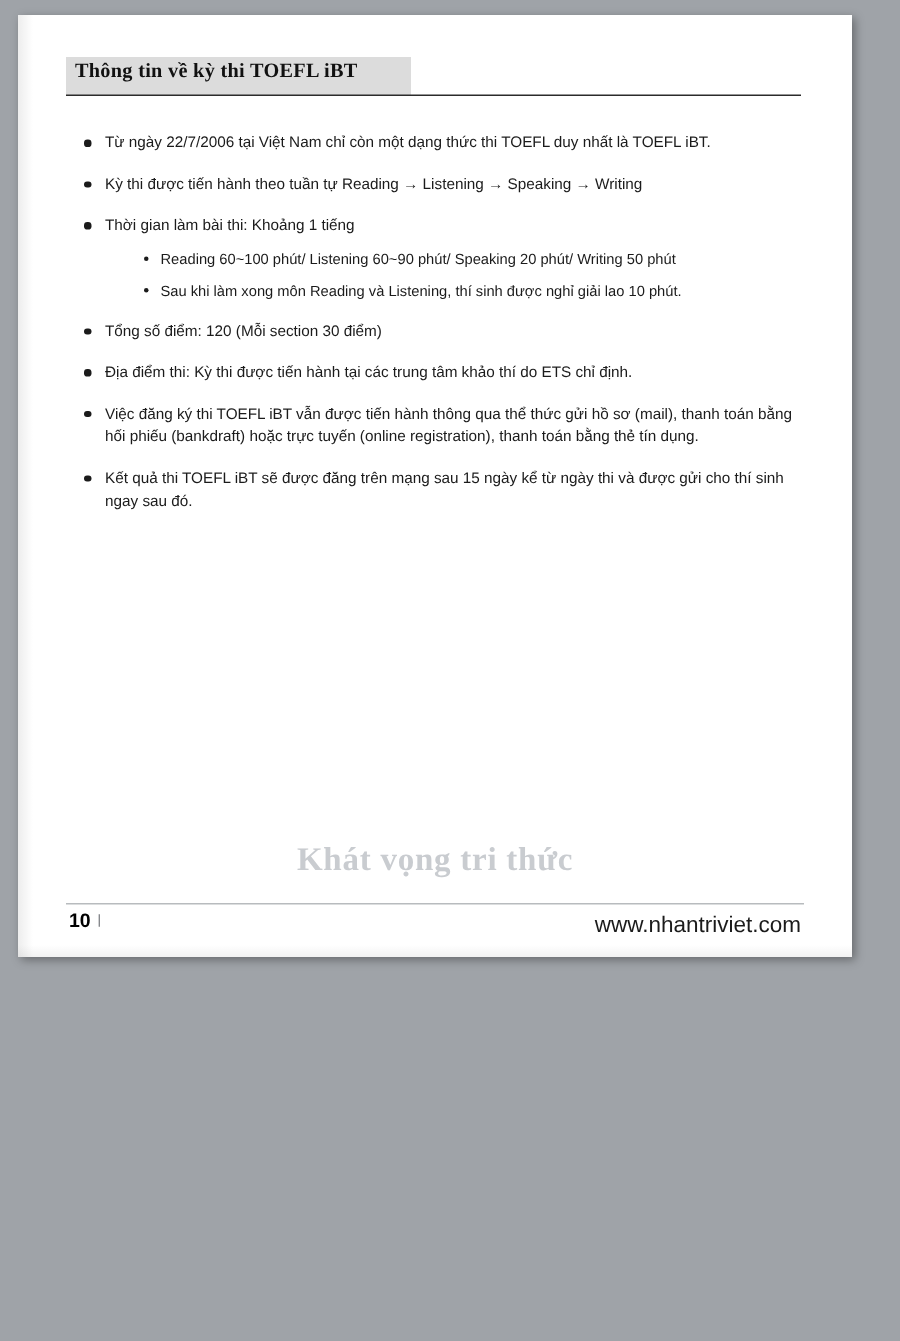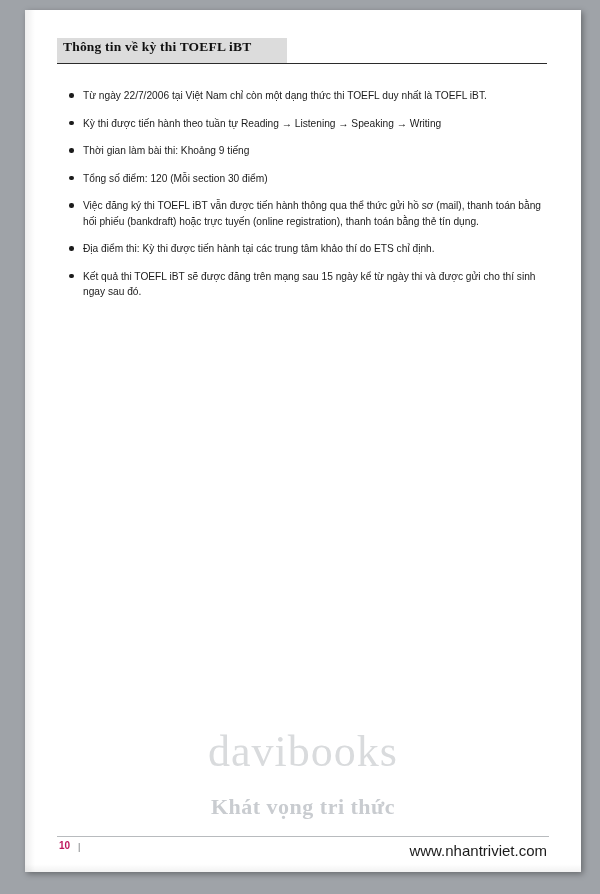--- a/index.html
+++ b/index.html
@@ -8,24 +8,24 @@
   }
   body {
     width: 600px;
     height: 894px;
     background: #9fa3a8;
     font-family: "Liberation Serif", serif;
     overflow: hidden;
   }
   .page {
     position: absolute;
-    left: 25px;
+    left: 12px;
     top: 10px;
     width: 556px;
-    height: 862px;
+    height: 628px;
     background: #ffffff;
     box-shadow: 2px 2px 6px rgba(0,0,0,0.35);
   }
   .page-inner {
     position: absolute;
     left: 0; top: 0; right: 0; bottom: 0;
     overflow: hidden;
   }
   
   .title-band {
@@ -143,23 +143,23 @@
     right: 32px;
     top: 0;
     height: 1px;
     background: #b8bbbe;
   }
   .page-num {
     position: absolute;
     left: 34px;
     top: 4px;
     font-family: "Liberation Sans", sans-serif;
-    font-size: 10px;
+    font-size: 13px;
     font-weight: bold;
-    color: #be185d;
+    color: #000000;
   }
   .footer-div {
     position: absolute;
     left: 53px;
     top: 6px;
     font-family: "Liberation Sans", sans-serif;
     font-size: 9px;
     color: #6b6e72;
   }
   .footer-label {
@@ -208,44 +208,51 @@
 
       <div class="bullet-item">
         <span>Từ ngày 22/7/2006 tại Việt Nam chỉ còn một dạng thức thi TOEFL duy nhất là TOEFL iBT.</span>
       </div>
 
       <div class="bullet-item">
         <span>Kỳ thi được tiến hành theo tuần tự Reading → Listening → Speaking → Writing</span>
       </div>
 
       <div class="bullet-item">
-        <span>Thời gian làm bài thi: Khoảng 9 tiếng</span>
+        <span>Thời gian làm bài thi: Khoảng 1 tiếng</span>
+        <div class="sub-list">
+          <div class="sub-item">
+            <span>Reading 60~100 phút/ Listening 60~90 phút/ Speaking 20 phút/ Writing 50 phút</span>
+          </div>
+          <div class="sub-item">
+            <span>Sau khi làm xong môn Reading và Listening, thí sinh được nghỉ giải lao 10 phút.</span>
+          </div>
+        </div>
       </div>
 
       <div class="bullet-item">
         <span>Tổng số điểm: 120 (Mỗi section 30 điểm)</span>
       </div>
 
       <div class="bullet-item">
+        <span>Địa điểm thi: Kỳ thi được tiến hành tại các trung tâm khảo thí do ETS chỉ định.</span>
+      </div>
+
+      <div class="bullet-item">
         <span>Việc đăng ký thi TOEFL iBT vẫn được tiến hành thông qua thể thức gửi hồ sơ (mail), thanh toán bằng hối phiếu (bankdraft) hoặc trực tuyến (online registration), thanh toán bằng thẻ tín dụng.</span>
       </div>
 
       <div class="bullet-item">
-        <span>Địa điểm thi: Kỳ thi được tiến hành tại các trung tâm khảo thí do ETS chỉ định.</span>
-      </div>
-
-      <div class="bullet-item">
         <span>Kết quả thi TOEFL iBT sẽ được đăng trên mạng sau 15 ngày kể từ ngày thi và được gửi cho thí sinh ngay sau đó.</span>
       </div>
 
 
     </div>
 
     <div class="watermark">
-      <div class="wm-main">davibooks</div>
       <div class="wm-sub">Khát vọng tri thức</div>
     </div>
 
     <div class="footer">
       <div class="footer-rule"></div>
       <div class="page-num">10</div>
       <div class="footer-div">|</div>
       <div class="footer-label">Navigator Reading</div>
       <div class="footer-site">www.nhantriviet.com</div>
     </div>

